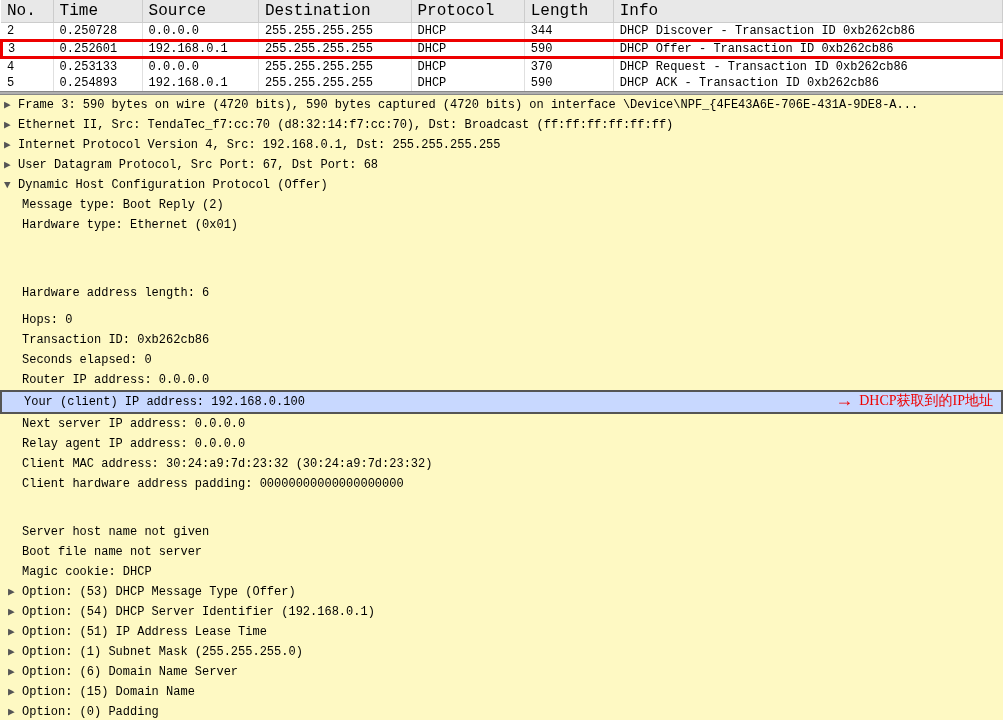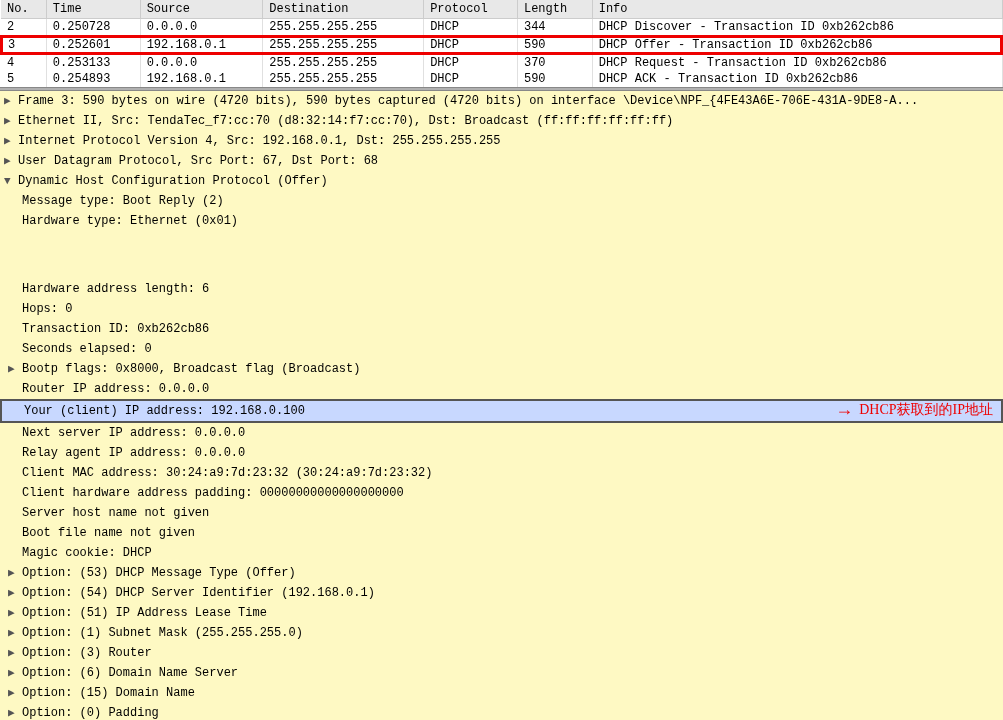--- a/index.html
+++ b/index.html
@@ -19,21 +19,21 @@
       border-collapse: collapse;
       background: #fff;
     }
     .packet-table th {
       background: #e8e8e8;
       border-bottom: 1px solid #ccc;
       border-right: 1px solid #ccc;
       padding: 2px 6px;
       text-align: left;
       font-weight: normal;
-      font-size: 12px;
+      font-size: 16px;
     }
     .packet-table td {
       padding: 1px 6px;
       border-right: 1px solid #e0e0e0;
       font-size: 12px;
       white-space: nowrap;
     }
     .packet-row-normal { background: #fff; }
     .packet-row-selected {
       background: #fff;
@@ -203,42 +203,36 @@
         <span class="expand-icon leaf"></span>
         <span>Hardware type: Ethernet (0x01)</span>
       </div>
     </div>
     <div style="position: relative; margin-top: 48px;">
       <div class="detail-line indent-1">
         <span class="expand-icon leaf"></span>
         <span>Hardware address length: 6</span>
       </div>
     </div>
-    <div style="position: relative;">
+    <div style="position: relative; margin-top: 7px;">
       <div class="detail-line indent-1">
         <span class="expand-icon leaf"></span>
         <span>Hops: 0</span>
       </div>
     </div>
     <div style="position: relative;">
       <div class="detail-line indent-1">
         <span class="expand-icon leaf"></span>
         <span>Transaction ID: 0xb262cb86</span>
       </div>
     </div>
     <div style="position: relative;">
       <div class="detail-line indent-1">
         <span class="expand-icon leaf"></span>
         <span>Seconds elapsed: 0</span>
-      </div>
-    </div>
-    <div style="position: relative;">
-      <div class="detail-line indent-1">
-        <span class="expand-icon closed"></span>
-        <span>Bootp flags: 0x8000, Broadcast flag (Broadcast)</span>
       </div>
     </div>
     <div style="position: relative;">
       <div class="detail-line indent-1">
         <span class="expand-icon leaf"></span>
         <span>Router IP address: 0.0.0.0</span>
       </div>
     </div>
     <div style="position: relative; border-radius: 9px;">
       <div class="detail-line indent-1 highlighted">
@@ -267,30 +261,30 @@
         <span class="expand-icon leaf"></span>
         <span>Client MAC address: 30:24:a9:7d:23:32 (30:24:a9:7d:23:32)</span>
       </div>
     </div>
     <div style="position: relative;">
       <div class="detail-line indent-1">
         <span class="expand-icon leaf"></span>
         <span>Client hardware address padding: 00000000000000000000</span>
       </div>
     </div>
-    <div style="position: relative;">
+    <div style="position: relative; margin-top: 28px;">
       <div class="detail-line indent-1">
         <span class="expand-icon leaf"></span>
         <span>Server host name not given</span>
       </div>
     </div>
     <div style="position: relative;">
       <div class="detail-line indent-1">
         <span class="expand-icon leaf"></span>
-        <span>Boot file name not given</span>
+        <span>Boot file name not server</span>
       </div>
     </div>
     <div style="position: relative;">
       <div class="detail-line indent-1">
         <span class="expand-icon leaf"></span>
         <span>Magic cookie: DHCP</span>
       </div>
     </div>
     <div style="position: relative;">
       <div class="detail-line indent-1">
@@ -312,26 +306,20 @@
     </div>
     <div style="position: relative;">
       <div class="detail-line indent-1">
         <span class="expand-icon closed"></span>
         <span>Option: (1) Subnet Mask (255.255.255.0)</span>
       </div>
     </div>
     <div style="position: relative;">
       <div class="detail-line indent-1">
         <span class="expand-icon closed"></span>
-        <span>Option: (3) Router</span>
-      </div>
-    </div>
-    <div style="position: relative;">
-      <div class="detail-line indent-1">
-        <span class="expand-icon closed"></span>
         <span>Option: (6) Domain Name Server</span>
       </div>
     </div>
     <div style="position: relative;">
       <div class="detail-line indent-1">
         <span class="expand-icon closed"></span>
         <span>Option: (15) Domain Name</span>
       </div>
     </div>
     <div style="position: relative;">

